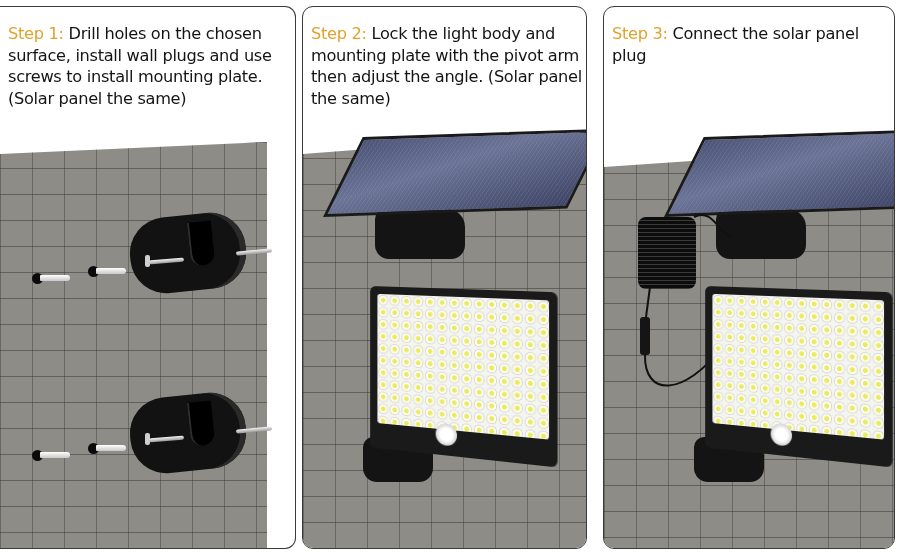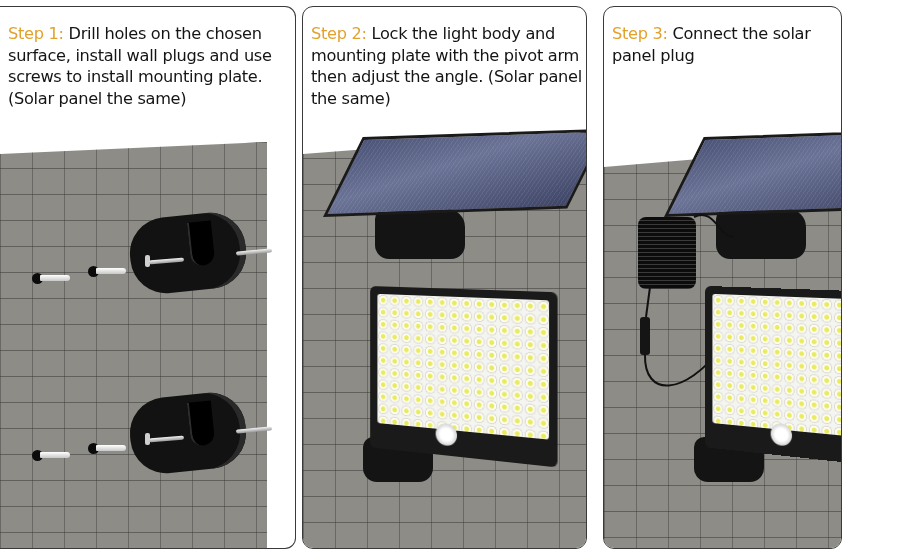--- a/index.html
+++ b/index.html
@@ -3,21 +3,21 @@
 <meta charset="utf-8">
 <style>
   html, body { margin:0; padding:0; background:#ffffff; }
   body { width:900px; height:557px; position:relative; overflow:hidden; font-family:"DejaVu Sans", sans-serif; }
   .panel {
     position:absolute; top:6px; height:543px; box-sizing:border-box;
     border:1.5px solid #3a3a3a; border-radius:11px; background:#fff; overflow:hidden;padding-left:32px;
   }
   #p1 { left:0; width:296px; border-left:none; border-top-left-radius:0; border-bottom-left-radius:0; }
   #p2 { left:302px; width:285px; }
-  #p3 { left:603px; width:239px; }
+  #p3 { left:603px; width:292px; }
   .caption {
     position:absolute; left:8px; top:16px; right:4px;
     font-size:16.2px; line-height:21.5px; color:#141414; letter-spacing:-0.3px;
   }
   #p2 .caption, #p3 .caption { left:8px; }
   .step { color:#e2a12d; }
   .wall {
     position:absolute; left:0; right:0; bottom:0;
     background-color:#8e8c86;
     background-image:

